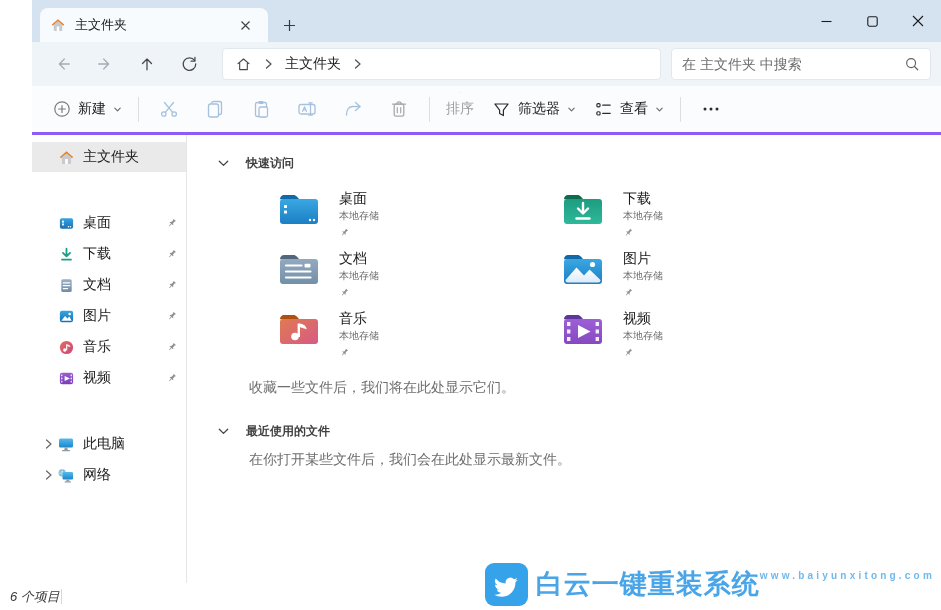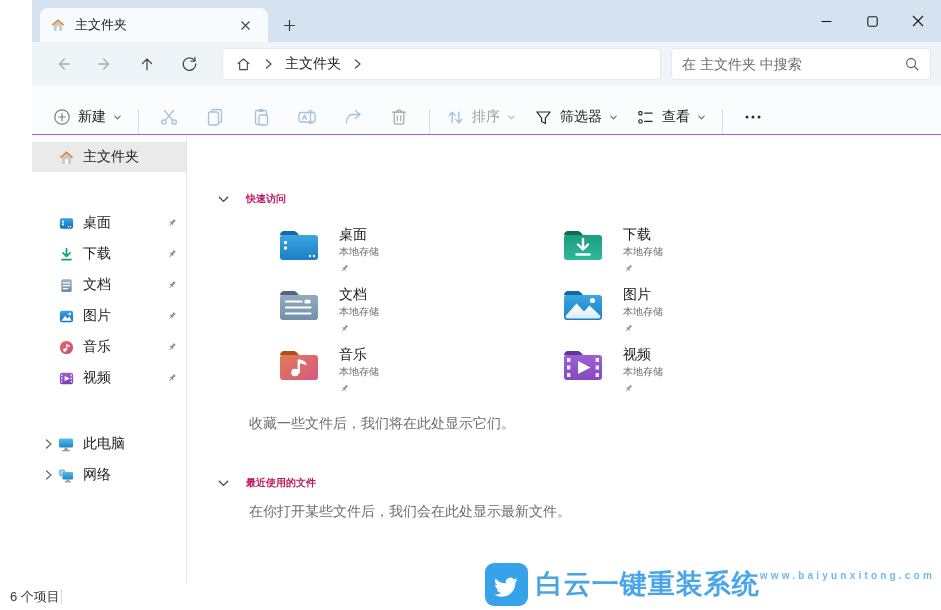--- a/index.html
+++ b/index.html
@@ -22,51 +22,51 @@
   .nav-btn { width:42px; height:36px; display:flex; align-items:center; justify-content:center; border-radius:4px; }
   .addressbar { flex:1; height:32px; margin:0 10px 0 12px; background:#fff; border:1px solid #E2E8EF; border-radius:4px;
                 display:flex; align-items:center; padding:0 12px; gap:12px; font-size:14px; color:#1b1b1b; }
   .searchbox { width:260px; height:32px; background:#fff; border:1px solid #E2E8EF; border-radius:4px;
                display:flex; align-items:center; padding:0 10px; }
   .searchbox input { border:none; outline:none; flex:1; font-size:14px; color:#333; background:transparent;
                      font-family:"Liberation Sans","DejaVu Sans",sans-serif; }
   .searchbox input::placeholder { color:#6E6E6E; opacity:1; }
 
   
-  .toolbar { height:49px; background:#FBFCFE; border-bottom:1px solid #8b5cf6; display:flex; align-items:flex-end; padding:0 12px;font-family:Liberation Mono, monospace; }
+  .toolbar { height:49px; background:#FBFCFE; border-bottom:3px solid #8b5cf6; display:flex; align-items:center; padding:0 12px;font-family:Liberation Mono, monospace; }
   .tb-btn { display:flex; align-items:center; gap:7px; padding:0 9px; height:34px; border-radius:4px; font-size:14px; color:#1b1b1b; }
   .tb-icon-btn { width:46px; height:34px; display:flex; align-items:center; justify-content:center; border-radius:4px; }
   .tb-sep { width:1px; height:25px; background:#DEDEDE; margin:0 7px; }
-  .tb-disabled { color:#9E9E9E; }
+  .tb-disabled { color:#9E9E9E;flex-direction:column; }
   .tb-right { margin-left:auto; }
 
   
   .app-body { display:flex; height:448px; }
   .sidebar { width:155px; border-right:1px solid #E5E5E5; padding-top:6px; flex-shrink:0; }
   .side-item { height:30px; margin:1px 0; display:flex; align-items:center; padding:0 8px 0 8px; font-size:14px; color:#1b1b1b; }
   .side-item.selected { background:#EAEAEA; }
   .side-chevron { width:16px; display:flex; align-items:center; justify-content:center; flex-shrink:0; }
   .side-icon { width:20px; display:flex; align-items:center; justify-content:center; margin-right:7px; flex-shrink:0; }
   .side-label { white-space:nowrap; overflow:hidden; }
   .side-pin { margin-left:auto; display:flex; align-items:center; }
   .group-gap { height:34px; }
 
   .main { flex:1; padding:14px 0 0 30px; overflow:hidden; }
-  .section-header { display:flex; align-items:center; gap:16px; height:28px; font-size:10px; font-weight:bold; color:#be185d;margin-top:36px; }
+  .section-header { display:flex; align-items:center; gap:16px; height:28px; font-size:12px; font-weight:bold; color:#404040; }
   .tiles { display:grid; grid-template-columns:284px 284px; margin:12px 0 10px 60px; }
   .tile { display:flex; gap:18px; height:60px; align-items:flex-start; }
   .tile-icon { flex-shrink:0; margin-top:1px; }
   .tile-name { font-size:14px; color:#191919; line-height:18px; }
   .tile-storage { font-size:10px; color:#6E6E6E; line-height:17px; }
   .tile-pin { display:inline-flex; margin-top:1px; }
   .empty-text { font-size:14px; color:#6E6E6E; margin:6px 0 20px 32px; }
 
   
   .statusbar { position:absolute; left:0; bottom:0; width:100%; height:27px; background:#fff;
-               display:flex; align-items:center; padding:0 10px; gap:1px; font-size:13px; color:#3A3A3A; }
+               display:flex; align-items:center; padding:0 10px; gap:1px; font-size:13px; color:#3A3A3A;font-style:italic; }
   .status-sep { width:1px; height:15px; background:#D9D9D9; }
 
   
   .watermark { position:absolute; right:6px; bottom:4px; display:flex; align-items:center; gap:8px; }
   .wm-logo { width:43px; height:43px; background:#35A2E9; border-radius:9px; display:flex; align-items:center; justify-content:center; }
   .wm-text { display:flex; flex-direction:row; align-items:flex-start; }
   .wm-title { font-size:27px; font-weight:bold; color:#4AA5E8; letter-spacing:1px; line-height:29px; }
   .wm-url { font-size:10px; font-weight:bold; color:#6FB9EC; letter-spacing:3.2px; line-height:12px; }
 </style>
 </head>

